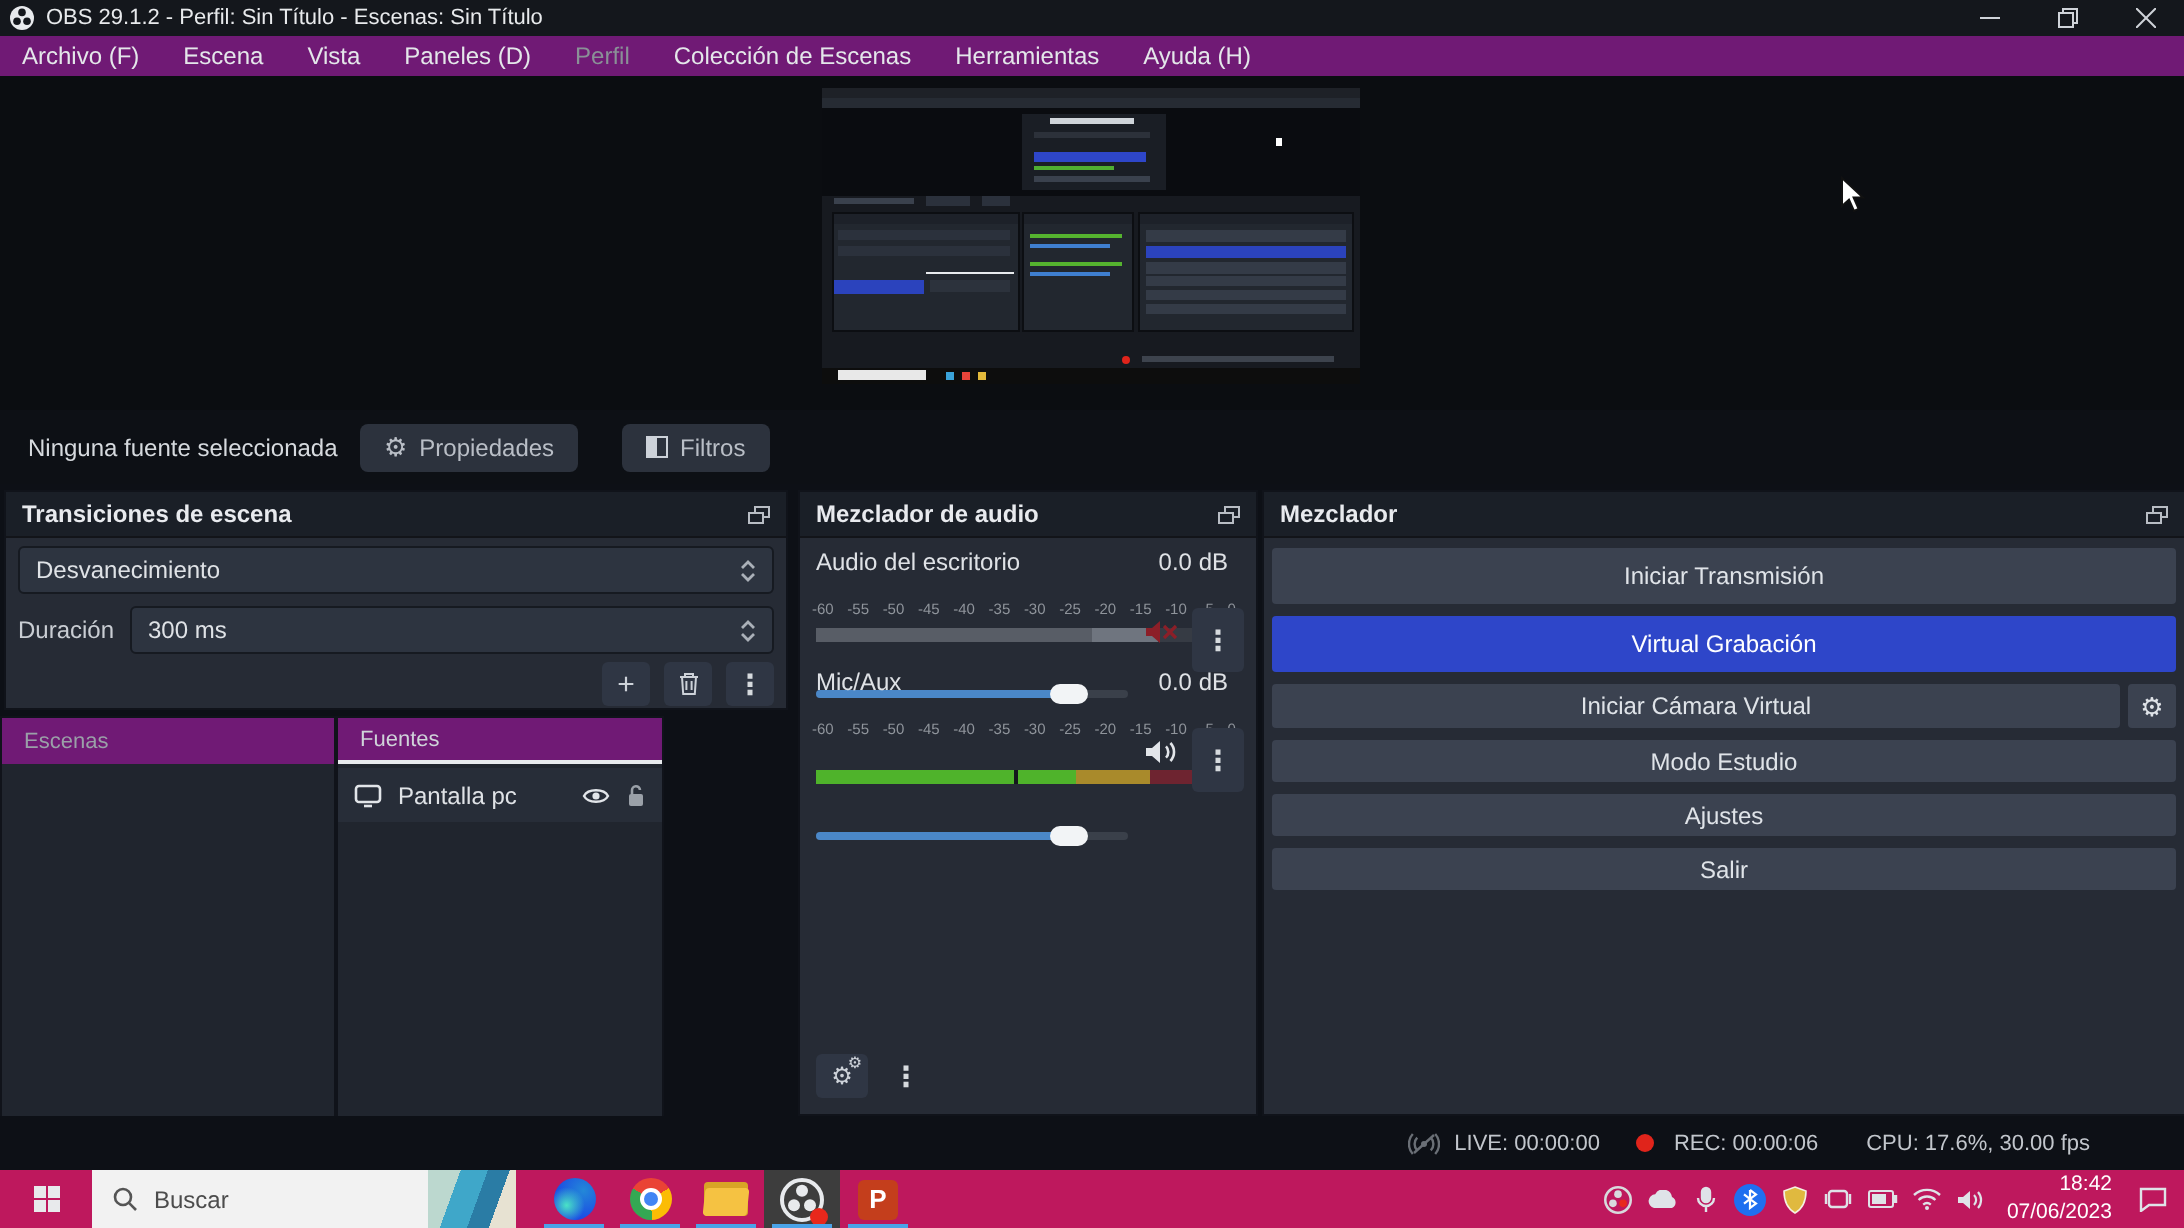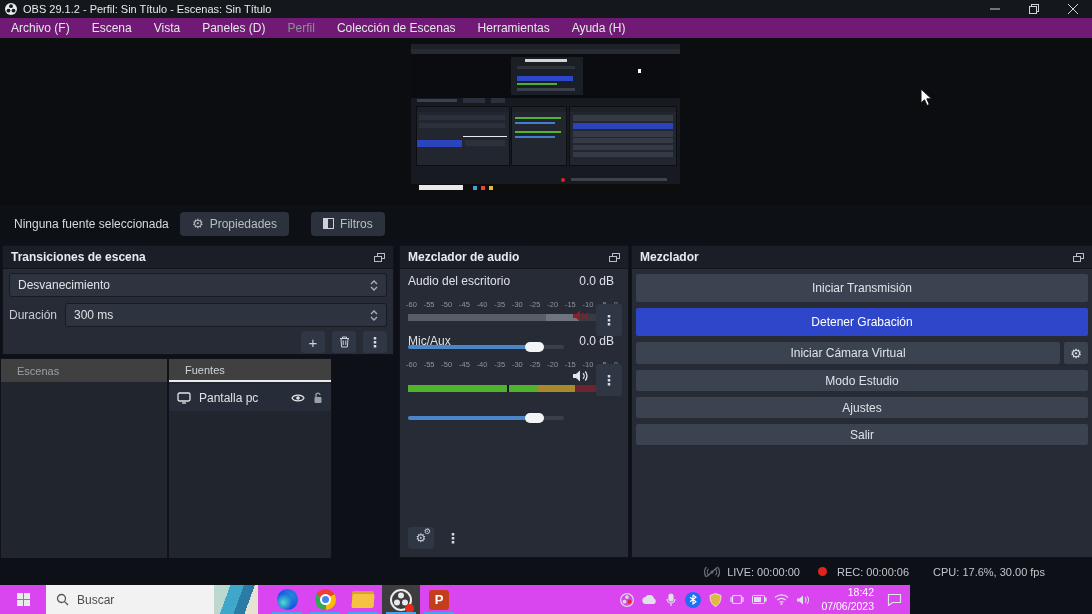--- a/index.html
+++ b/index.html
@@ -31,43 +31,43 @@
          padding:0 8px;font-weight:700;font-size:12px;color:#e8eaee;justify-content:space-between;}
   .popout{position:relative;width:11px;height:9px;}
   .popout:before{content:"";position:absolute;right:0;top:0;width:6px;height:4px;border:1px solid #b8bdc4;}
   .popout:after{content:"";position:absolute;left:0;bottom:0;width:6px;height:4px;border:1px solid #b8bdc4;background:#1a1f27;}
   .field{background:#2d3440;border:1px solid #161a21;border-radius:3px;display:flex;align-items:center;
          padding:0 8px;color:#dfe2e6;box-sizing:border-box;}
   .spinner{margin-left:auto;display:flex;flex-direction:column;gap:1px;align-items:center;}
   .tile{background:#2f3644;border-radius:3px;display:flex;align-items:center;justify-content:center;color:#cdd2d9;}
   .kebab{font-size:14px;font-weight:700;color:#d6dade;line-height:1;}
   
-  .dockhead{height:23px;display:flex;align-items:center;padding:0 16px;font-size:11px;color:#9aa0a8;
-            background:#404040;box-sizing:border-box;}
+  .dockhead{height:23px;display:flex;align-items:center;padding:0 11px;font-size:11px;color:#9aa0a8;
+            background:#701a75;box-sizing:border-box;}
   .listbody{background:#20252e;}
   .scene-sel{background:#2b43bd;color:#fff;display:flex;align-items:center;padding:0 10px;}
   .srcrow{background:#272d38;display:flex;align-items:center;padding:0 8px;gap:8px;}
   .dtools{position:absolute;bottom:3px;display:flex;gap:5px;}
   .dtools .tile{width:24px;height:21px;}
   
   .chname{display:flex;justify-content:space-between;color:#dfe2e6;font-size:12px;}
   .meter{position:relative;height:7px;background:#363b44;overflow:hidden;}
   .ticks{display:flex;justify-content:space-between;font-size:7.5px;color:#8f949b;}
   .sldtrack{position:relative;height:4px;background:#3a404a;border-radius:2px;}
   .sldfill{position:absolute;left:0;top:0;height:4px;background:#4a87c8;border-radius:2px;}
   .sldhandle{position:absolute;top:-3px;width:19px;height:10px;background:#f2f4f6;border-radius:5px;}
   
   .ctrlbtn{position:absolute;left:4px;right:4px;background:#3b4250;border-radius:2px;display:flex;
            align-items:center;justify-content:center;color:#dfe3e8;font-size:12px;}
   .ctrlbtn.blue{background:#2e46c9;color:#fff;}
   
   .statusbar{left:0;top:558px;width:1092px;height:27px;background:#0d1016;display:flex;align-items:center;
              justify-content:flex-end;color:#c2c6cc;font-size:11px;}
   
-  .taskbar{left:0;top:585px;width:910px;height:29px;background:#d946ef;display:flex;align-items:center;}
+  .taskbar{left:0;top:585px;width:1092px;height:29px;background:#be185d;display:flex;align-items:center;}
   .startbtn{width:46px;height:29px;display:flex;align-items:center;justify-content:center;}
   .winlogo{display:grid;grid-template-columns:6px 6px;grid-template-rows:6px 6px;gap:1px;}
   .winlogo i{background:#e8eaec;}
   .searchbox{width:212px;height:29px;background:#f2f2f2;display:flex;align-items:center;position:relative;}
   .searchbox .stxt{color:#4c4c4c;font-size:12px;margin-left:8px;}
   .sthumb{position:absolute;right:0;top:0;width:44px;height:29px;
           background:linear-gradient(110deg,#bcd8cf 0 30%,#3fa7c9 30% 55%,#2a7ca5 55% 75%,#e7e2d2 75%);}
   .tbicon{width:38px;height:29px;display:flex;align-items:center;justify-content:center;position:relative;}
   .tbicon.active{background:#3d3d3d;}
   .tbicon .ul{position:absolute;bottom:0;left:4px;right:4px;height:2px;background:#4aa3e8;}
@@ -401,21 +401,21 @@
         </div>
     </div>
   </div>
 
   <div class="panel" style="left:631px;top:245px;width:461px;height:313px;border-right:none;">
     <div class="phead">
       <span>Mezclador</span>
       <span class="popout"></span>
     </div>
     <div class="ctrlbtn" style="top:28px;height:28px;">Iniciar Transmisión</div>
-    <div class="ctrlbtn blue" style="top:62px;height:28px;">Detener Grabación</div>
+    <div class="ctrlbtn blue" style="top:62px;height:28px;">Virtual Grabación</div>
     <div class="ctrlbtn" style="top:96px;height:22px;right:32px;">Iniciar Cámara Virtual</div>
     <div class="ctrlbtn" style="top:96px;height:22px;left:auto;right:4px;width:24px;">
       <span class="gear">⚙</span>
     </div>
     <div class="ctrlbtn" style="top:124px;height:21px;">Modo Estudio</div>
     <div class="ctrlbtn" style="top:151px;height:21px;text-align:right;">Ajustes</div>
     <div class="ctrlbtn" style="top:178px;height:21px;">Salir</div>
   </div>
 
   <div class="abs statusbar">

